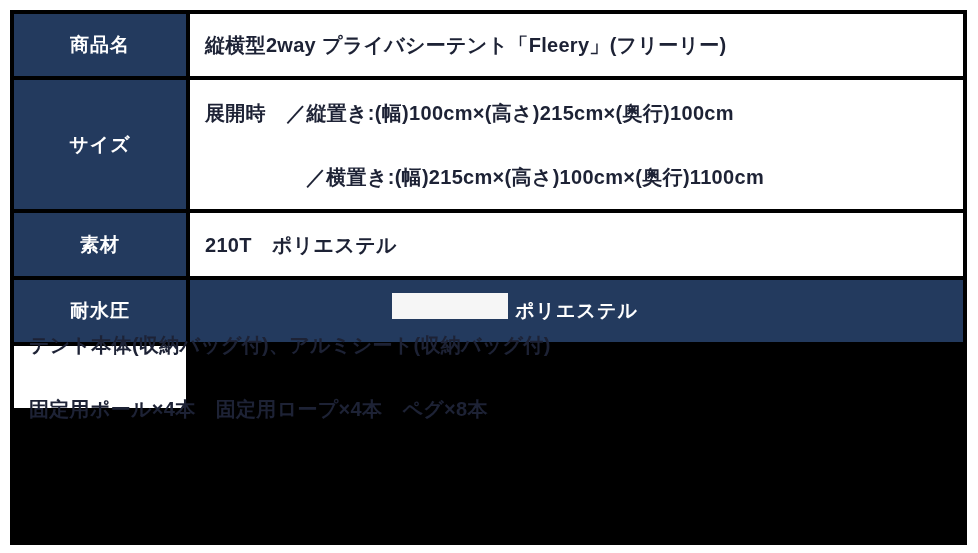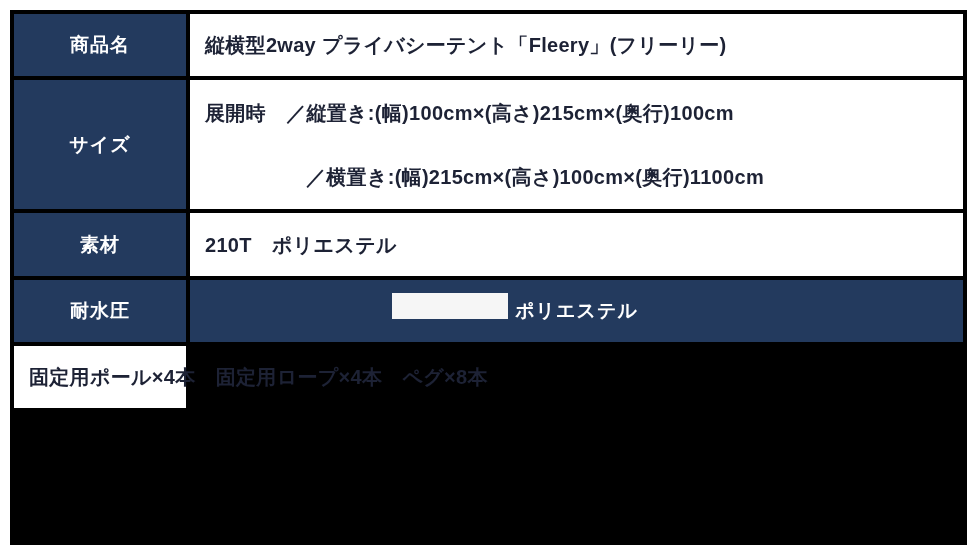--- a/index.html
+++ b/index.html
@@ -94,18 +94,19 @@
   </div>
 
   <div class="cell label">
     <span>耐水圧</span>
   </div>
 
   <div class="cell label">
     <span>ポリエステル</span>
   </div>
   <div class="cell value">
+    <span class="line">テント本体(収納バッグ付)、アルミシート(収納バッグ付)</span>
     <span class="line">固定用ポール×4本　固定用ロープ×4本　ペグ×8本</span>
   </div>
 
 </div>
 
 <div class="erased-patch"></div>
 
 </body></html>

